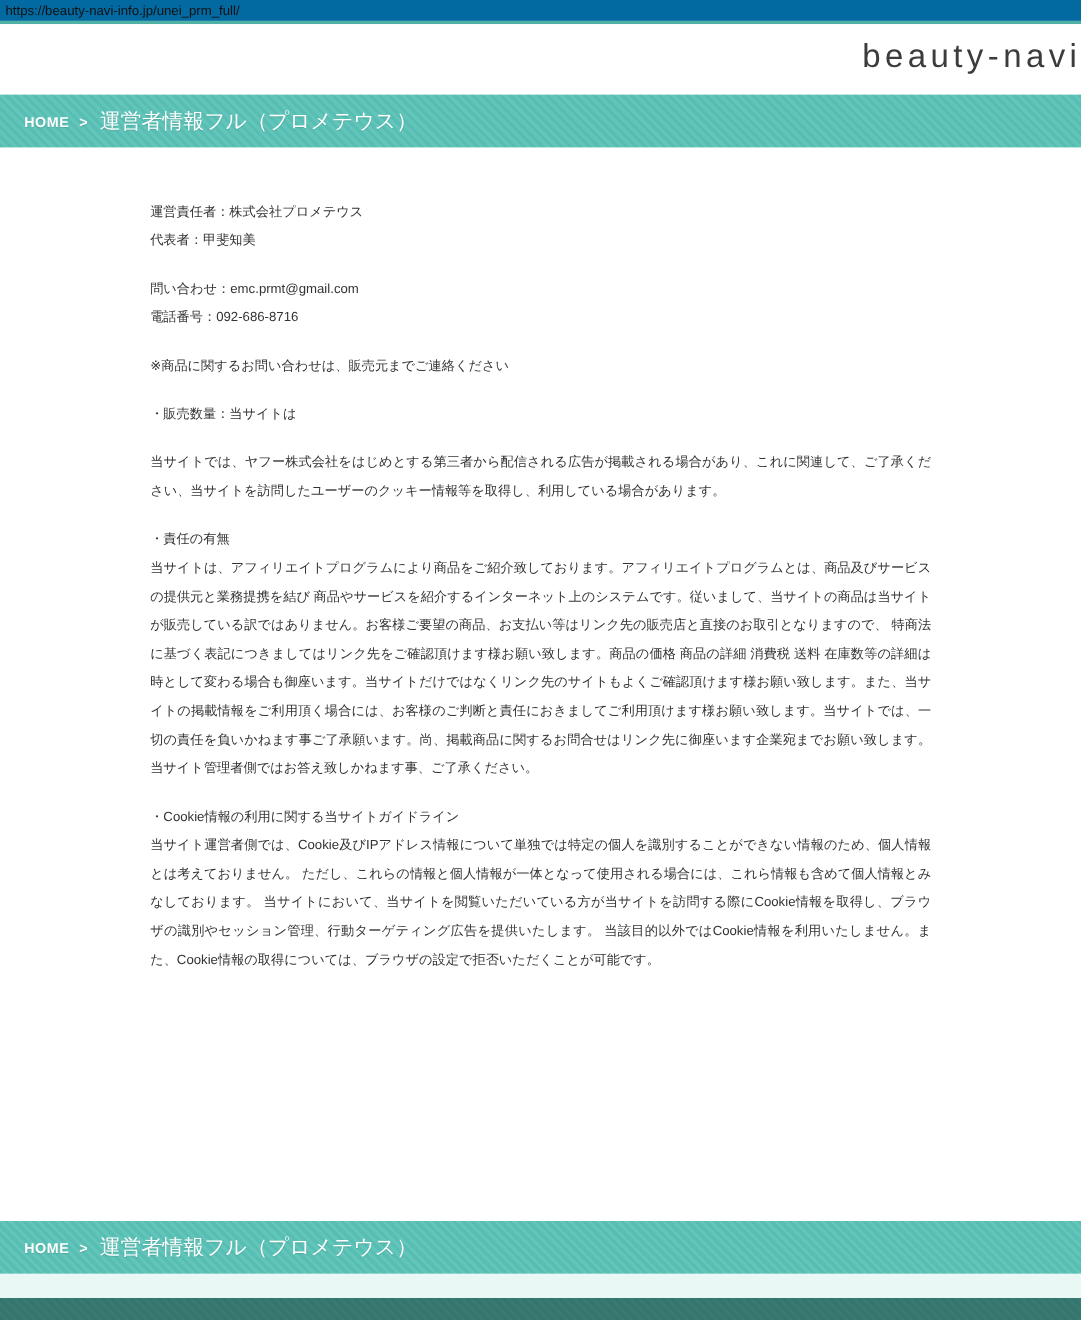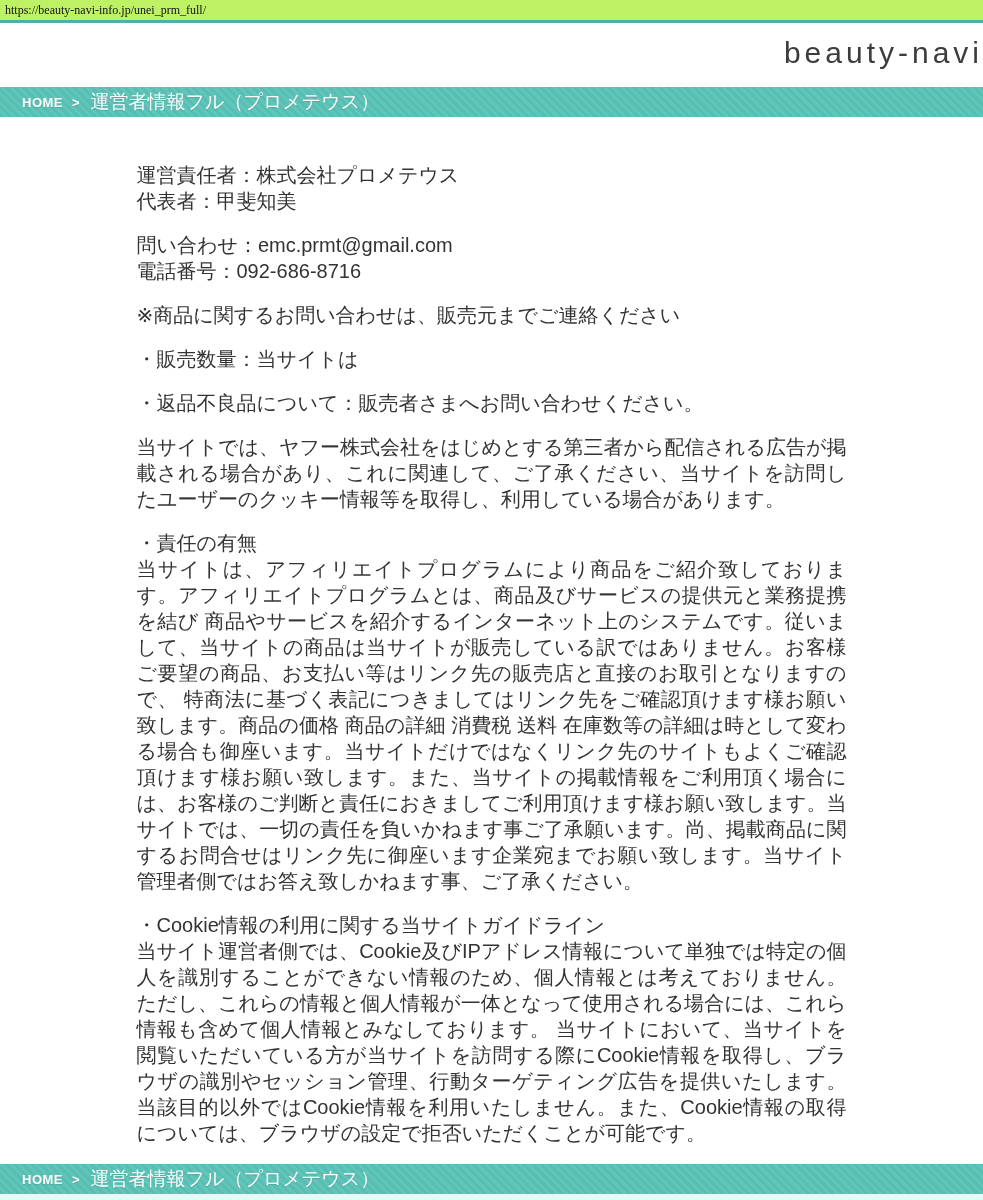--- a/index.html
+++ b/index.html
@@ -10,24 +10,24 @@
   }
   .page {
     display: flex;
     flex-direction: column;
     min-height: 1200px;
     width: 983px;
   }
   
   .url-bar {
     padding: 3px 0 2px 5px;
-    font-family: Liberation Serif, serif;
+    font-family: Liberation Sans, sans-serif;
     font-size: 12px;
     color: #111111;
-    background: #bef264;
+    background: #0369a1;
   }
   .top-rule {
     height: 3px;
     background: #4fb0a5;
   }
   
   header.site-header {
     background: #ffffff;
     padding: 12px 0 16px;
   }
@@ -35,21 +35,21 @@
     margin: 0;
     text-align: right;
     font-size: 30px;
     line-height: 36px;
     font-weight: 300;
     letter-spacing: 4px;
     color: #3c3c3c;
   }
   
   .breadcrumb {
-    height: 30px;
+    height: 48px;
     display: flex;
     align-items: center;
     padding: 0 22px;
     color: #ffffff;
     font-size: 13px;
     background: repeating-linear-gradient(
       45deg,
       #58beb3 0px, #58beb3 3px,
       #62c5ba 3px, #62c5ba 6px
     );
@@ -65,21 +65,21 @@
   .crumb-sep {
     font-weight: bold;
     margin: 0 11px 0 9px;
   }
   .crumb-page { font-size: 19px; }
   
   main.content {
     width: 710px;
     margin: 0 auto;
     padding-top: 27px;
-    font-size: 20px;
+    font-size: 12px;
     line-height: 26px;
     color: #333333;
     text-align: justify;
   }
   main.content p { margin: 18px 0; }
   
   .bottom-area { margin-top: auto; }
   .footer-light { height: 22px; background: #e9f7f5; }
   .footer-dark {
     height: 20px;
@@ -110,21 +110,20 @@
     <span class="crumb-sep">&gt;</span>
     <span class="crumb-page">運営者情報フル（プロメテウス）</span>
   </nav>
 
   <main class="content">
 
   <p>運営責任者：株式会社プロメテウス<br>代表者：甲斐知美</p>
       <p>問い合わせ：emc.prmt@gmail.com<br>電話番号：092-686-8716</p>
       <p>※商品に関するお問い合わせは、販売元までご連絡ください</p>
       <p>・販売数量：当サイトは</p>
-      <p>・返品不良品について：販売者さまへお問い合わせください。</p>
       <p>当サイトでは、ヤフー株式会社をはじめとする第三者から配信される広告が掲載される場合があり、これに関連して、ご了承ください、当サイトを訪問したユーザーのクッキー情報等を取得し、利用している場合があります。</p>
       <p>・責任の有無<br>当サイトは、アフィリエイトプログラムにより商品をご紹介致しております。アフィリエイトプログラムとは、商品及びサービスの提供元と業務提携を結び 商品やサービスを紹介するインターネット上のシステムです。従いまして、当サイトの商品は当サイトが販売している訳ではありません。お客様ご要望の商品、お支払い等はリンク先の販売店と直接のお取引となりますので、 特商法に基づく表記につきましてはリンク先をご確認頂けます様お願い致します。商品の価格 商品の詳細 消費税 送料 在庫数等の詳細は時として変わる場合も御座います。当サイトだけではなくリンク先のサイトもよくご確認頂けます様お願い致します。また、当サイトの掲載情報をご利用頂く場合には、お客様のご判断と責任におきましてご利用頂けます様お願い致します。当サイトでは、一切の責任を負いかねます事ご了承願います。尚、掲載商品に関するお問合せはリンク先に御座います企業宛までお願い致します。当サイト管理者側ではお答え致しかねます事、ご了承ください。</p>
       <p>・Cookie情報の利用に関する当サイトガイドライン<br>当サイト運営者側では、Cookie及びIPアドレス情報について単独では特定の個人を識別することができない情報のため、個人情報とは考えておりません。 ただし、これらの情報と個人情報が一体となって使用される場合には、これら情報も含めて個人情報とみなしております。 当サイトにおいて、当サイトを閲覧いただいている方が当サイトを訪問する際にCookie情報を取得し、ブラウザの識別やセッション管理、行動ターゲティング広告を提供いたします。 当該目的以外ではCookie情報を利用いたしません。また、Cookie情報の取得については、ブラウザの設定で拒否いただくことが可能です。</p>
     </main>
 
   <div class="bottom-area">
     <nav class="breadcrumb">
       <span class="crumb-home">HOME</span>
       <span class="crumb-sep">&gt;</span>
       <span class="crumb-page">運営者情報フル（プロメテウス）</span>

